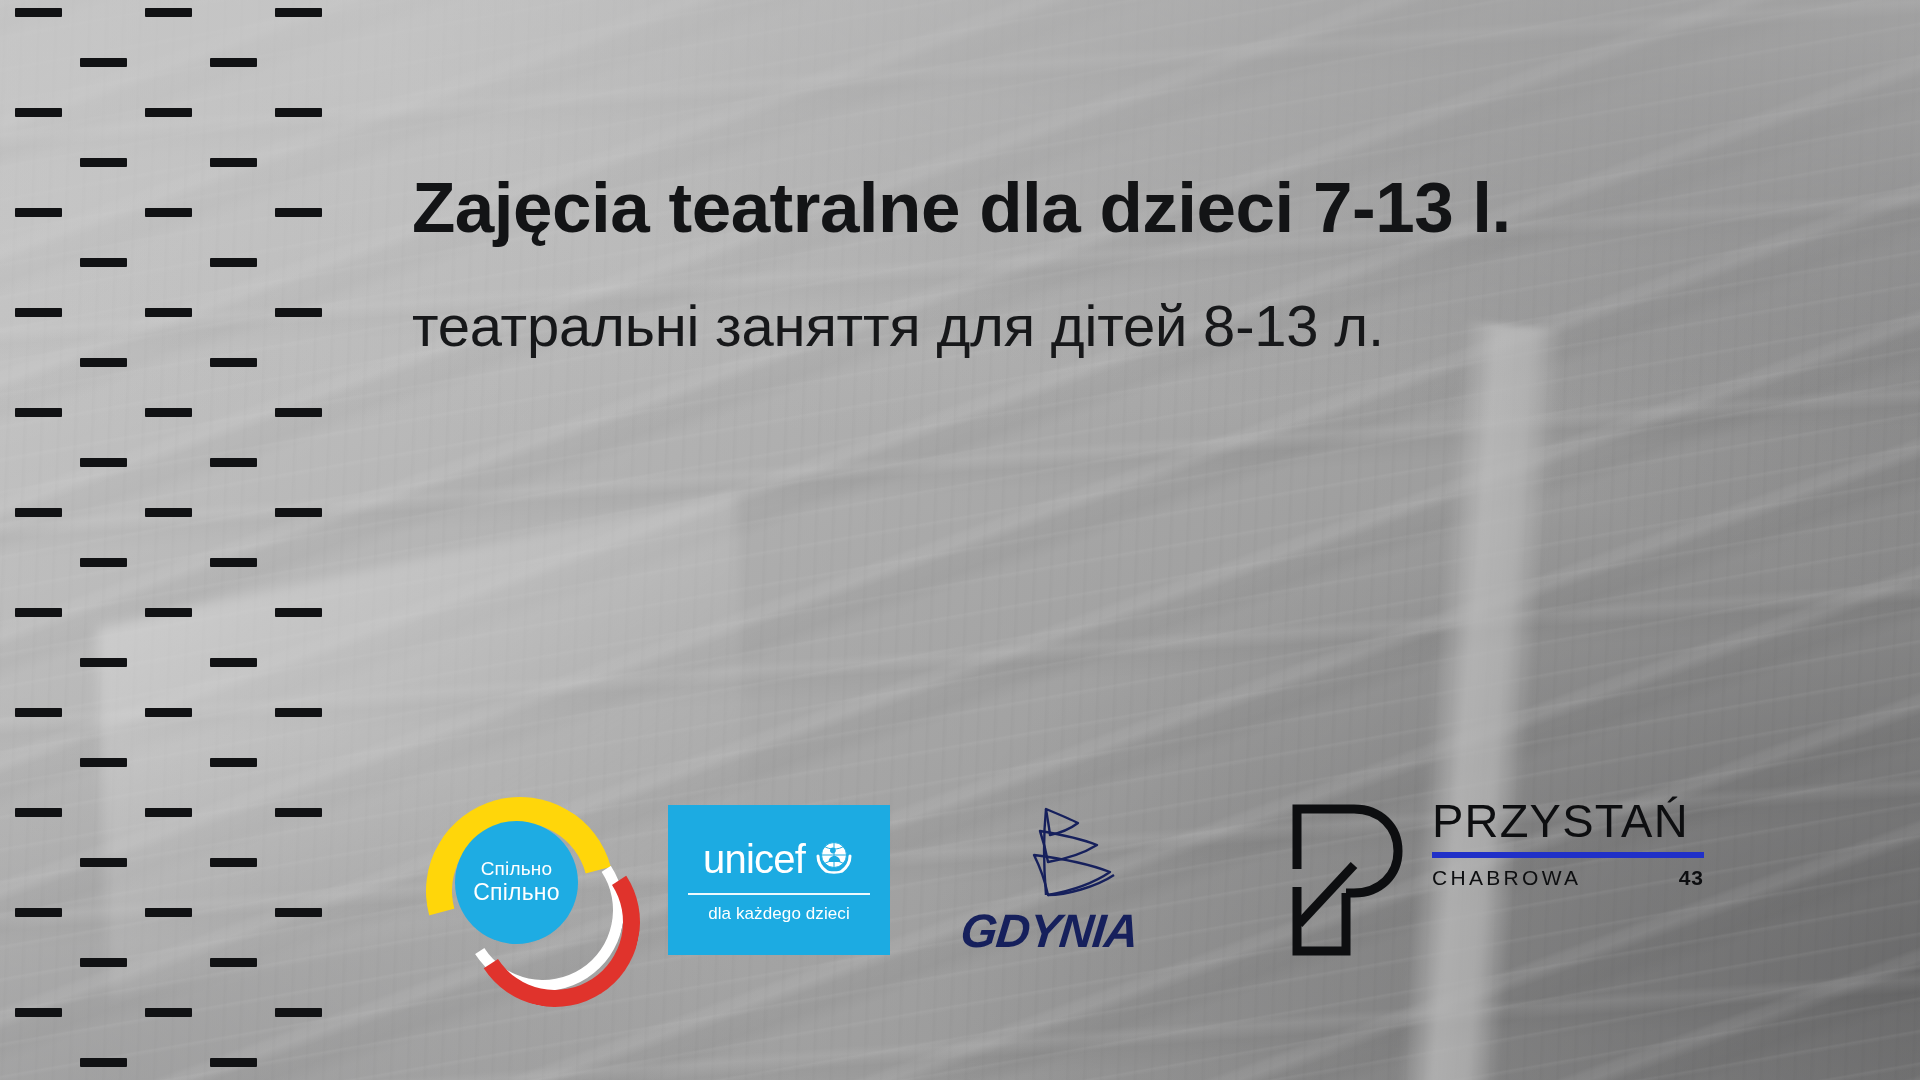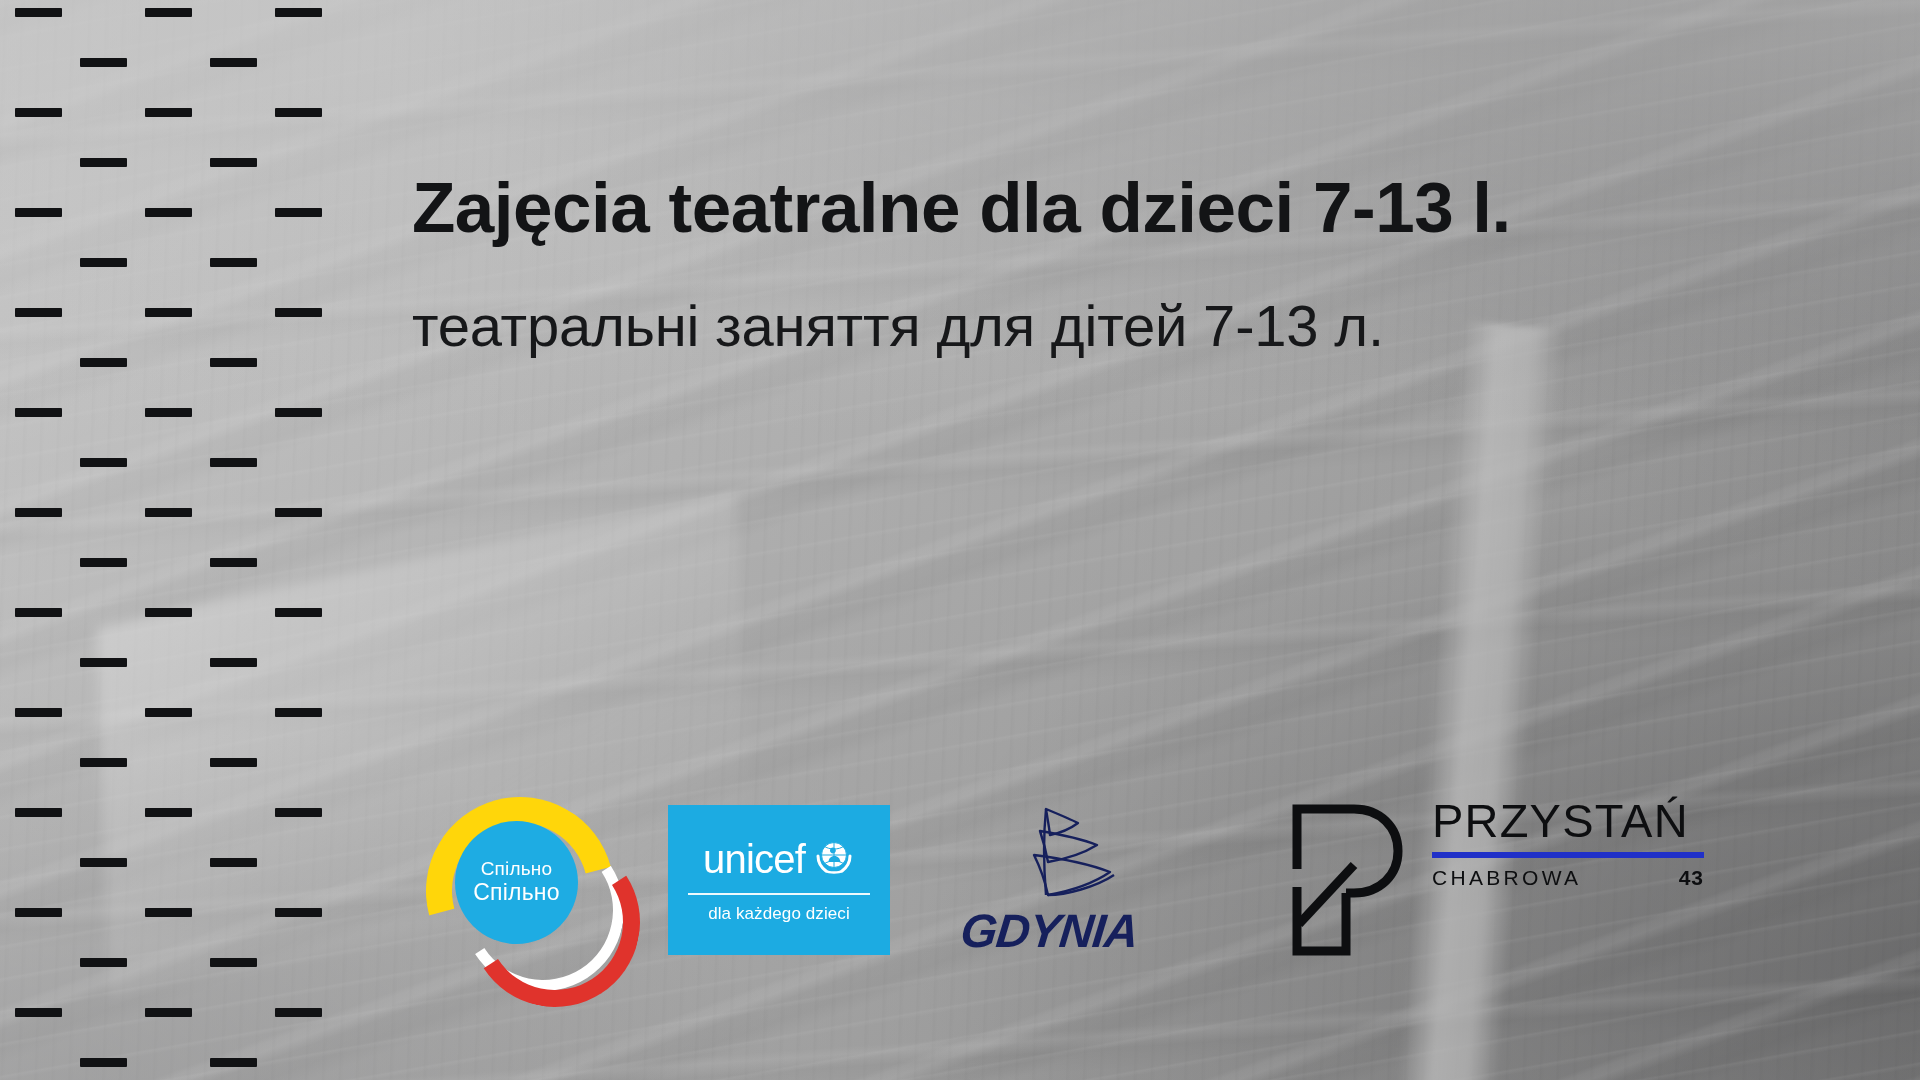--- a/index.html
+++ b/index.html
@@ -397,21 +397,21 @@
       <div class="dash" style="left: 210px; top: 958px; width: 47px; height: 9px; background: rgb(17, 18, 20);"></div>
       <div class="dash" style="left: 15px; top: 1008px; width: 47px; height: 9px; background: rgb(17, 18, 20);"></div>
       <div class="dash" style="left: 145px; top: 1008px; width: 47px; height: 9px; background: rgb(17, 18, 20);"></div>
       <div class="dash" style="left: 275px; top: 1008px; width: 47px; height: 9px; background: rgb(17, 18, 20);"></div>
       <div class="dash" style="left: 80px; top: 1058px; width: 47px; height: 9px; background: rgb(17, 18, 20);"></div>
       <div class="dash" style="left: 210px; top: 1058px; width: 47px; height: 9px; background: rgb(17, 18, 20);"></div>
     </div>
 
   <div class="text-block">
     <div class="headline">Zajęcia teatralne dla dzieci 7-13 l.</div>
-    <div class="subline">театральні заняття для дітей 7-13 л.</div>
+    <div class="subline">театральні заняття для дітей 8-13 л.</div>
   </div>
 
   <div class="logo-strip">
 
     <div class="logo-spilno">
       <div class="sp-yellow"></div>
       <div class="sp-white"></div>
       <div class="sp-red"></div>
       <div class="sp-circle">
         <span class="sp-l1">Спільно</span>

